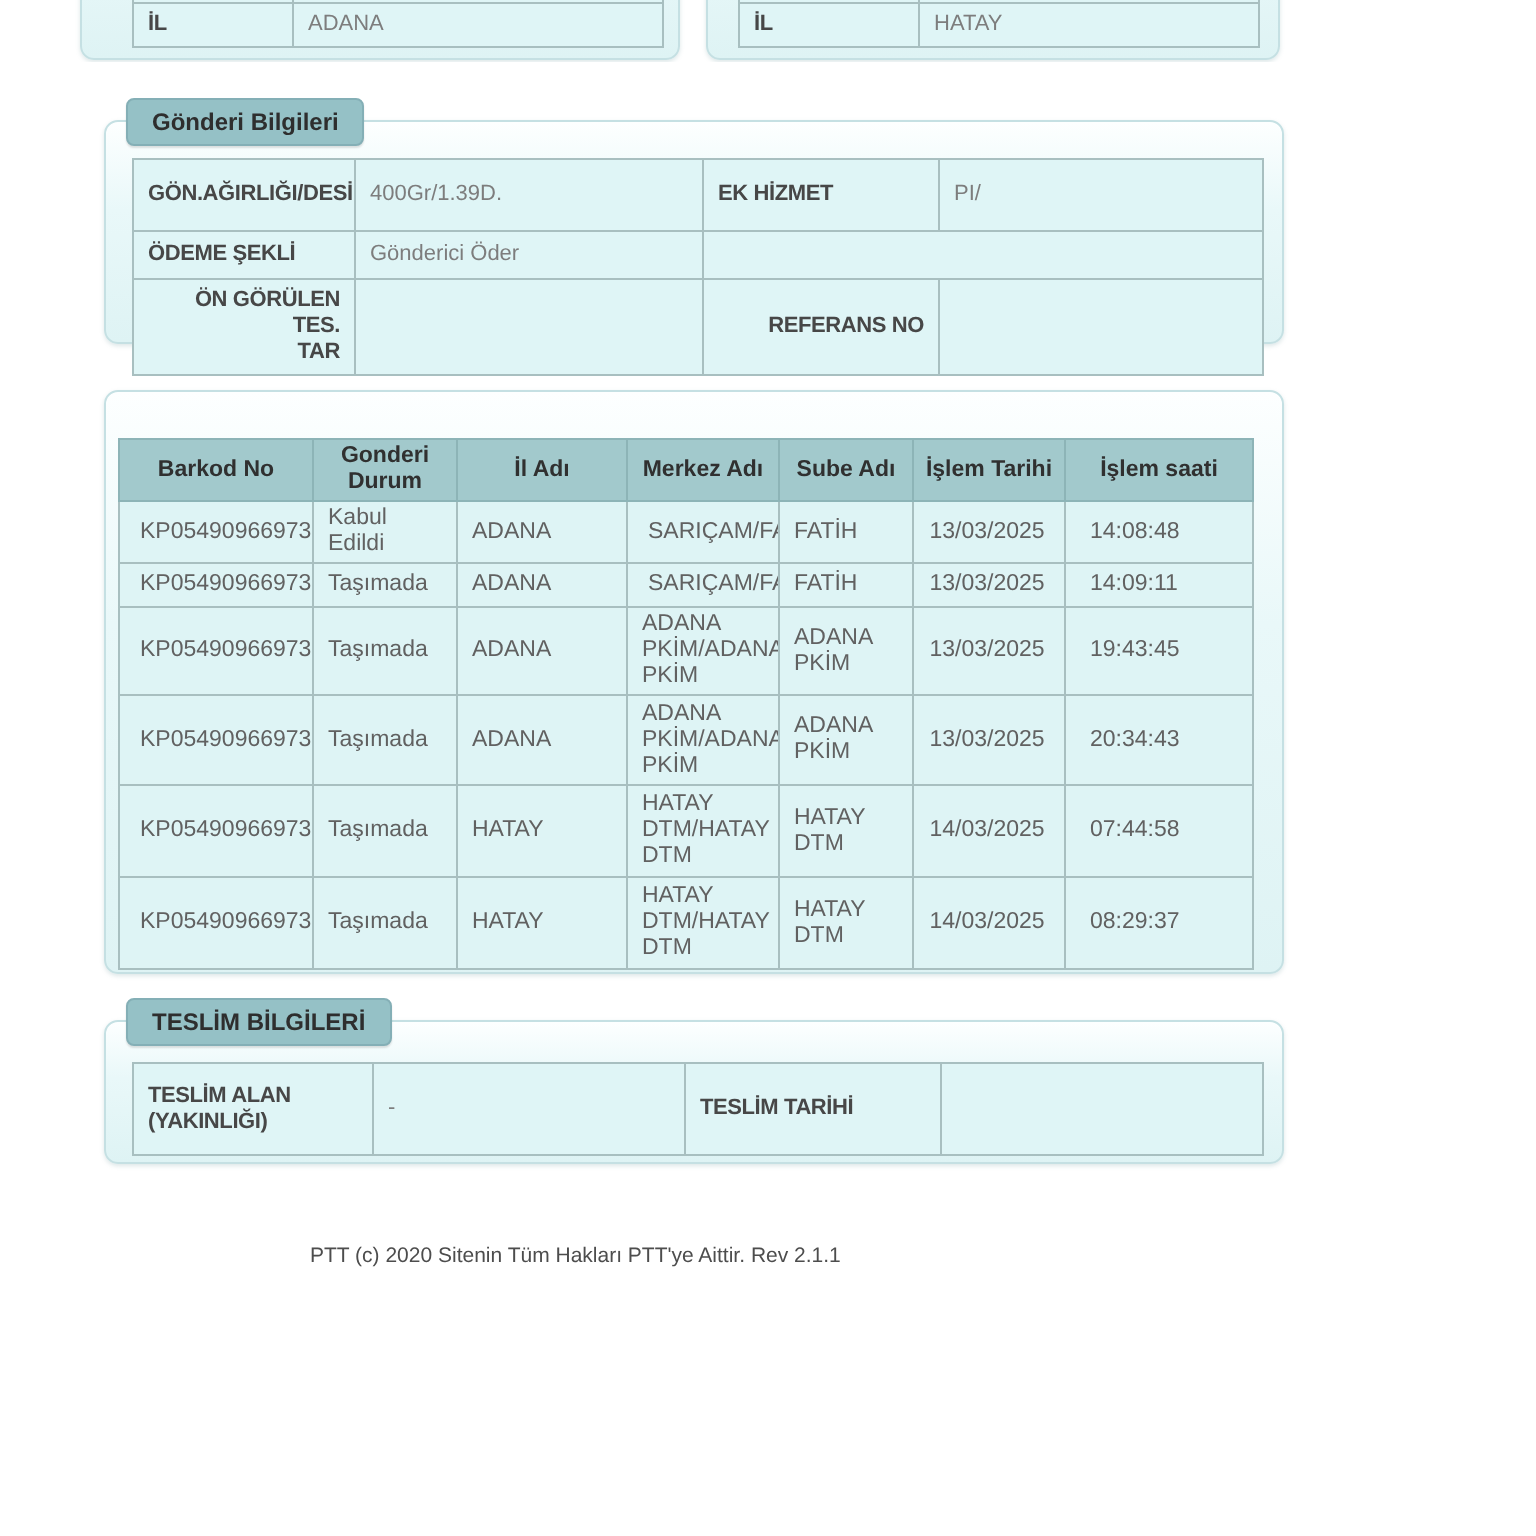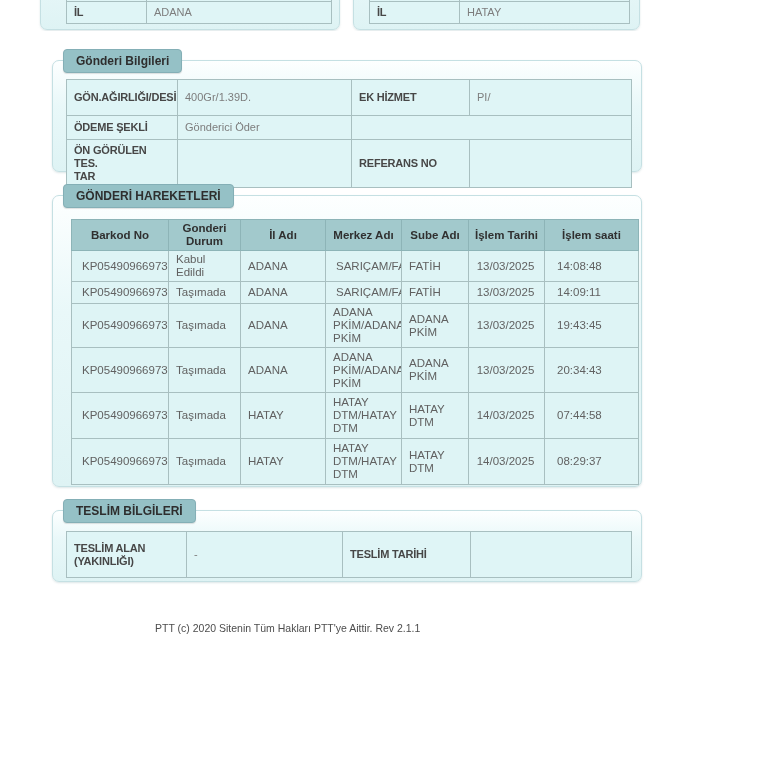--- a/index.html
+++ b/index.html
@@ -118,34 +118,33 @@
         <td class="lbl">GÖN.AĞIRLIĞI/DESİ</td>
         <td class="val">400Gr/1.39D.</td>
         <td class="lbl">EK HİZMET</td>
         <td class="val">PI/</td>
       </tr>
       <tr style="height:24px;">
         <td class="lbl">ÖDEME ŞEKLİ</td>
         <td class="val">Gönderici Öder</td>
         <td class="val" colspan="2"></td>
       </tr>
-      <tr style="height:34px;">
+      <tr style="height:34px;text-align:right;">
         <td class="lbl pre">ÖN GÖRÜLEN TES.
 TAR</td>
         <td class="val"></td>
         <td class="lbl">REFERANS NO</td>
         <td class="val"></td>
       </tr>
     </tbody>
       </table>
   </div>
 
   <div class="panel" style="left:52px;top:195px;width:588px;height:290px;">
-    <div class="badge">GÖNDERİ HAREKETLERİ</div>
-    <table class="mov" style="left:18px;top:23px;width:567px;">
+    <table class="mov" style="left:6px;top:23px;width:567px;">
       <colgroup>
         <col style="width:97px">
           <col style="width:72px">
           <col style="width:85px">
           <col style="width:76px">
         <col style="width:67px">
           <col style="width:76px">
           <col style="width:94px">
       </colgroup>
       <tbody>

